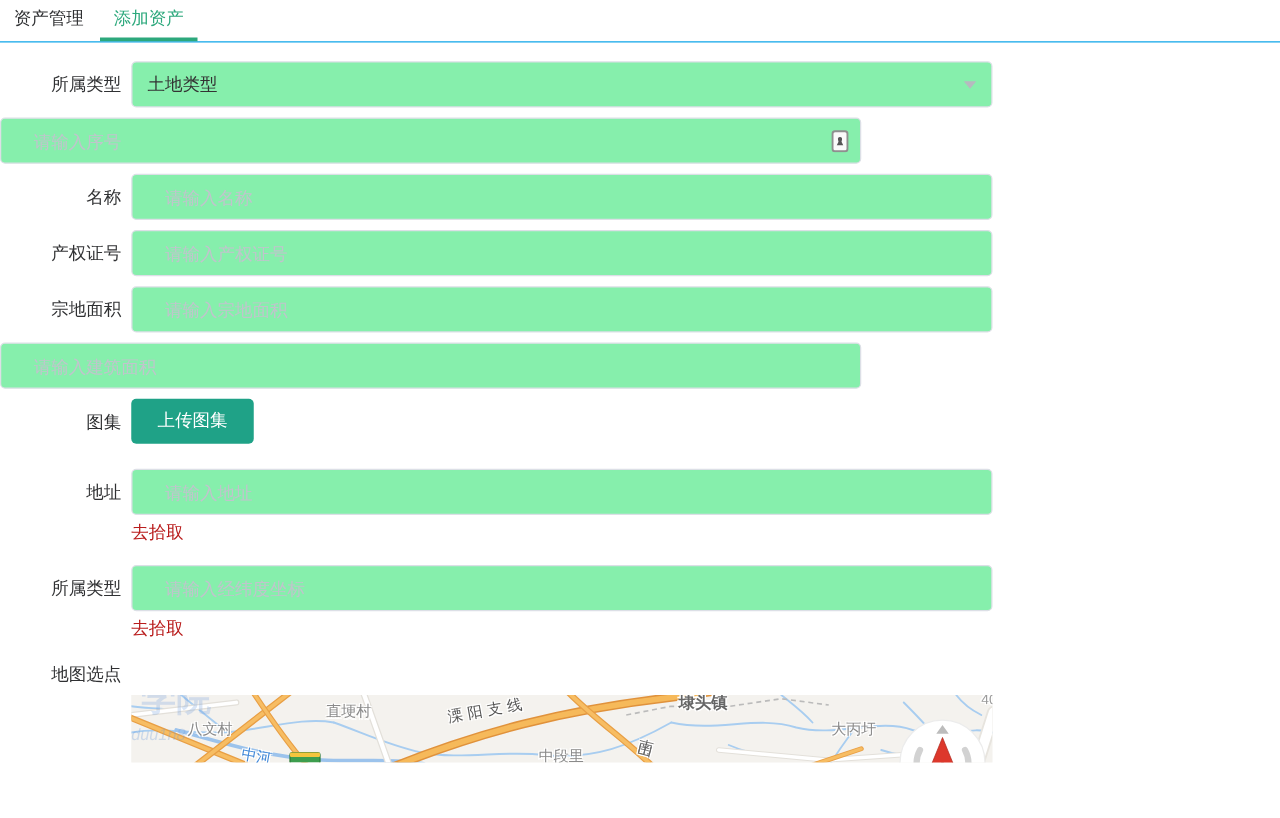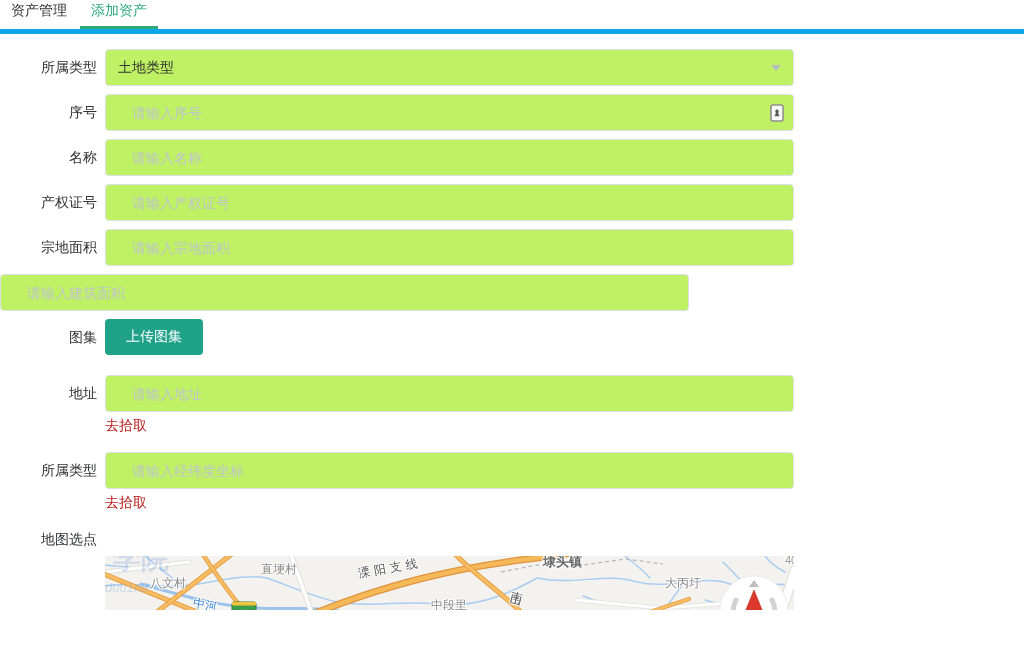--- a/index.html
+++ b/index.html
@@ -1,33 +1,33 @@
 <!DOCTYPE html>
 <html><head>
 <meta charset="utf-8">
 <style>
   * { margin:0; padding:0; box-sizing:border-box; }
   html,body { width:1024px; height:654px; overflow:hidden; background:#fff;
     font-family:"Liberation Sans","DejaVu Sans",sans-serif; }
 
   
-  .tabbar { height:34px; border-bottom:5px solid #0ea5e9; display:flex; align-items:flex-end; }
+  .tabbar { height:34px; border-bottom:1px solid #0ea5e9; display:flex; align-items:flex-end; }
   .tab { font-size:14px; color:#303133; padding:9px 11px 9px; margin-right:2px; cursor:pointer;
          border-bottom:3px solid transparent; line-height:14px; }
   .tab.active { color:#2ca87c; border-bottom-color:#2ca87c; }
 
   
   .form { padding-top:15px; }
   .row { display:flex; align-items:flex-start; margin-bottom:8px; }
   .row label { width:105px; min-width:105px; text-align:right; padding-right:8px;
                font-size:14px; color:#303133; line-height:37px; }
   .ctl { position:relative; width:689px; }
   .ipt, .sel {
     width:689px; height:37px; border:1px solid #dcdfe6; border-radius:4px;
-    font-size:14px; padding:0 12px; background:#bef264; color:#333;
+    font-size:14px; padding:0 12px; background:#86efac; color:#333;
     font-family:"Liberation Sans","DejaVu Sans",sans-serif;
   }
   .ipt { outline:none;padding-left:26px; }
   .ipt::placeholder { color:#c0c4cc; opacity:1; }
   .sel { display:flex; align-items:center; cursor:pointer; }
   .caret { position:absolute; right:13px; top:16px; width:0; height:0;
            border-left:5px solid transparent; border-right:5px solid transparent;
            border-top:6px solid #b6b9bf; }
   .trail-ic { position:absolute; right:10px; top:10px; }
   .btn { height:36px; padding:0 21px; background:#1fa287; color:#fff; font-size:14px;
@@ -69,21 +69,20 @@
     <label>所属类型</label>
     <div class="ctl">
       <div class="sel">
         <span>土地类型</span>
         <span class="caret"></span>
       </div>
     </div>
   </div>
 
   <div class="row">
-    <label>序号</label>
     <div class="ctl">
       <input class="ipt" type="text" placeholder="请输入序号" style="">
       <span class="trail-ic">
         <svg width="14" height="18" viewBox="0 0 14 18">
           <rect x="1" y="1" width="12" height="16" rx="2" fill="#fafafa" stroke="#8f8f8f" stroke-width="1.6"></rect>
           <path d="M7 5.6 C8.3 5.6 8.9 6.7 8.6 7.8 L8.2 9.4 L9.6 12.2 L4.4 12.2 L5.8 9.4 L5.4 7.8 C5.1 6.7 5.7 5.6 7 5.6 Z" fill="#555"></path>
         </svg>
       </span>
     </div>
   </div>

